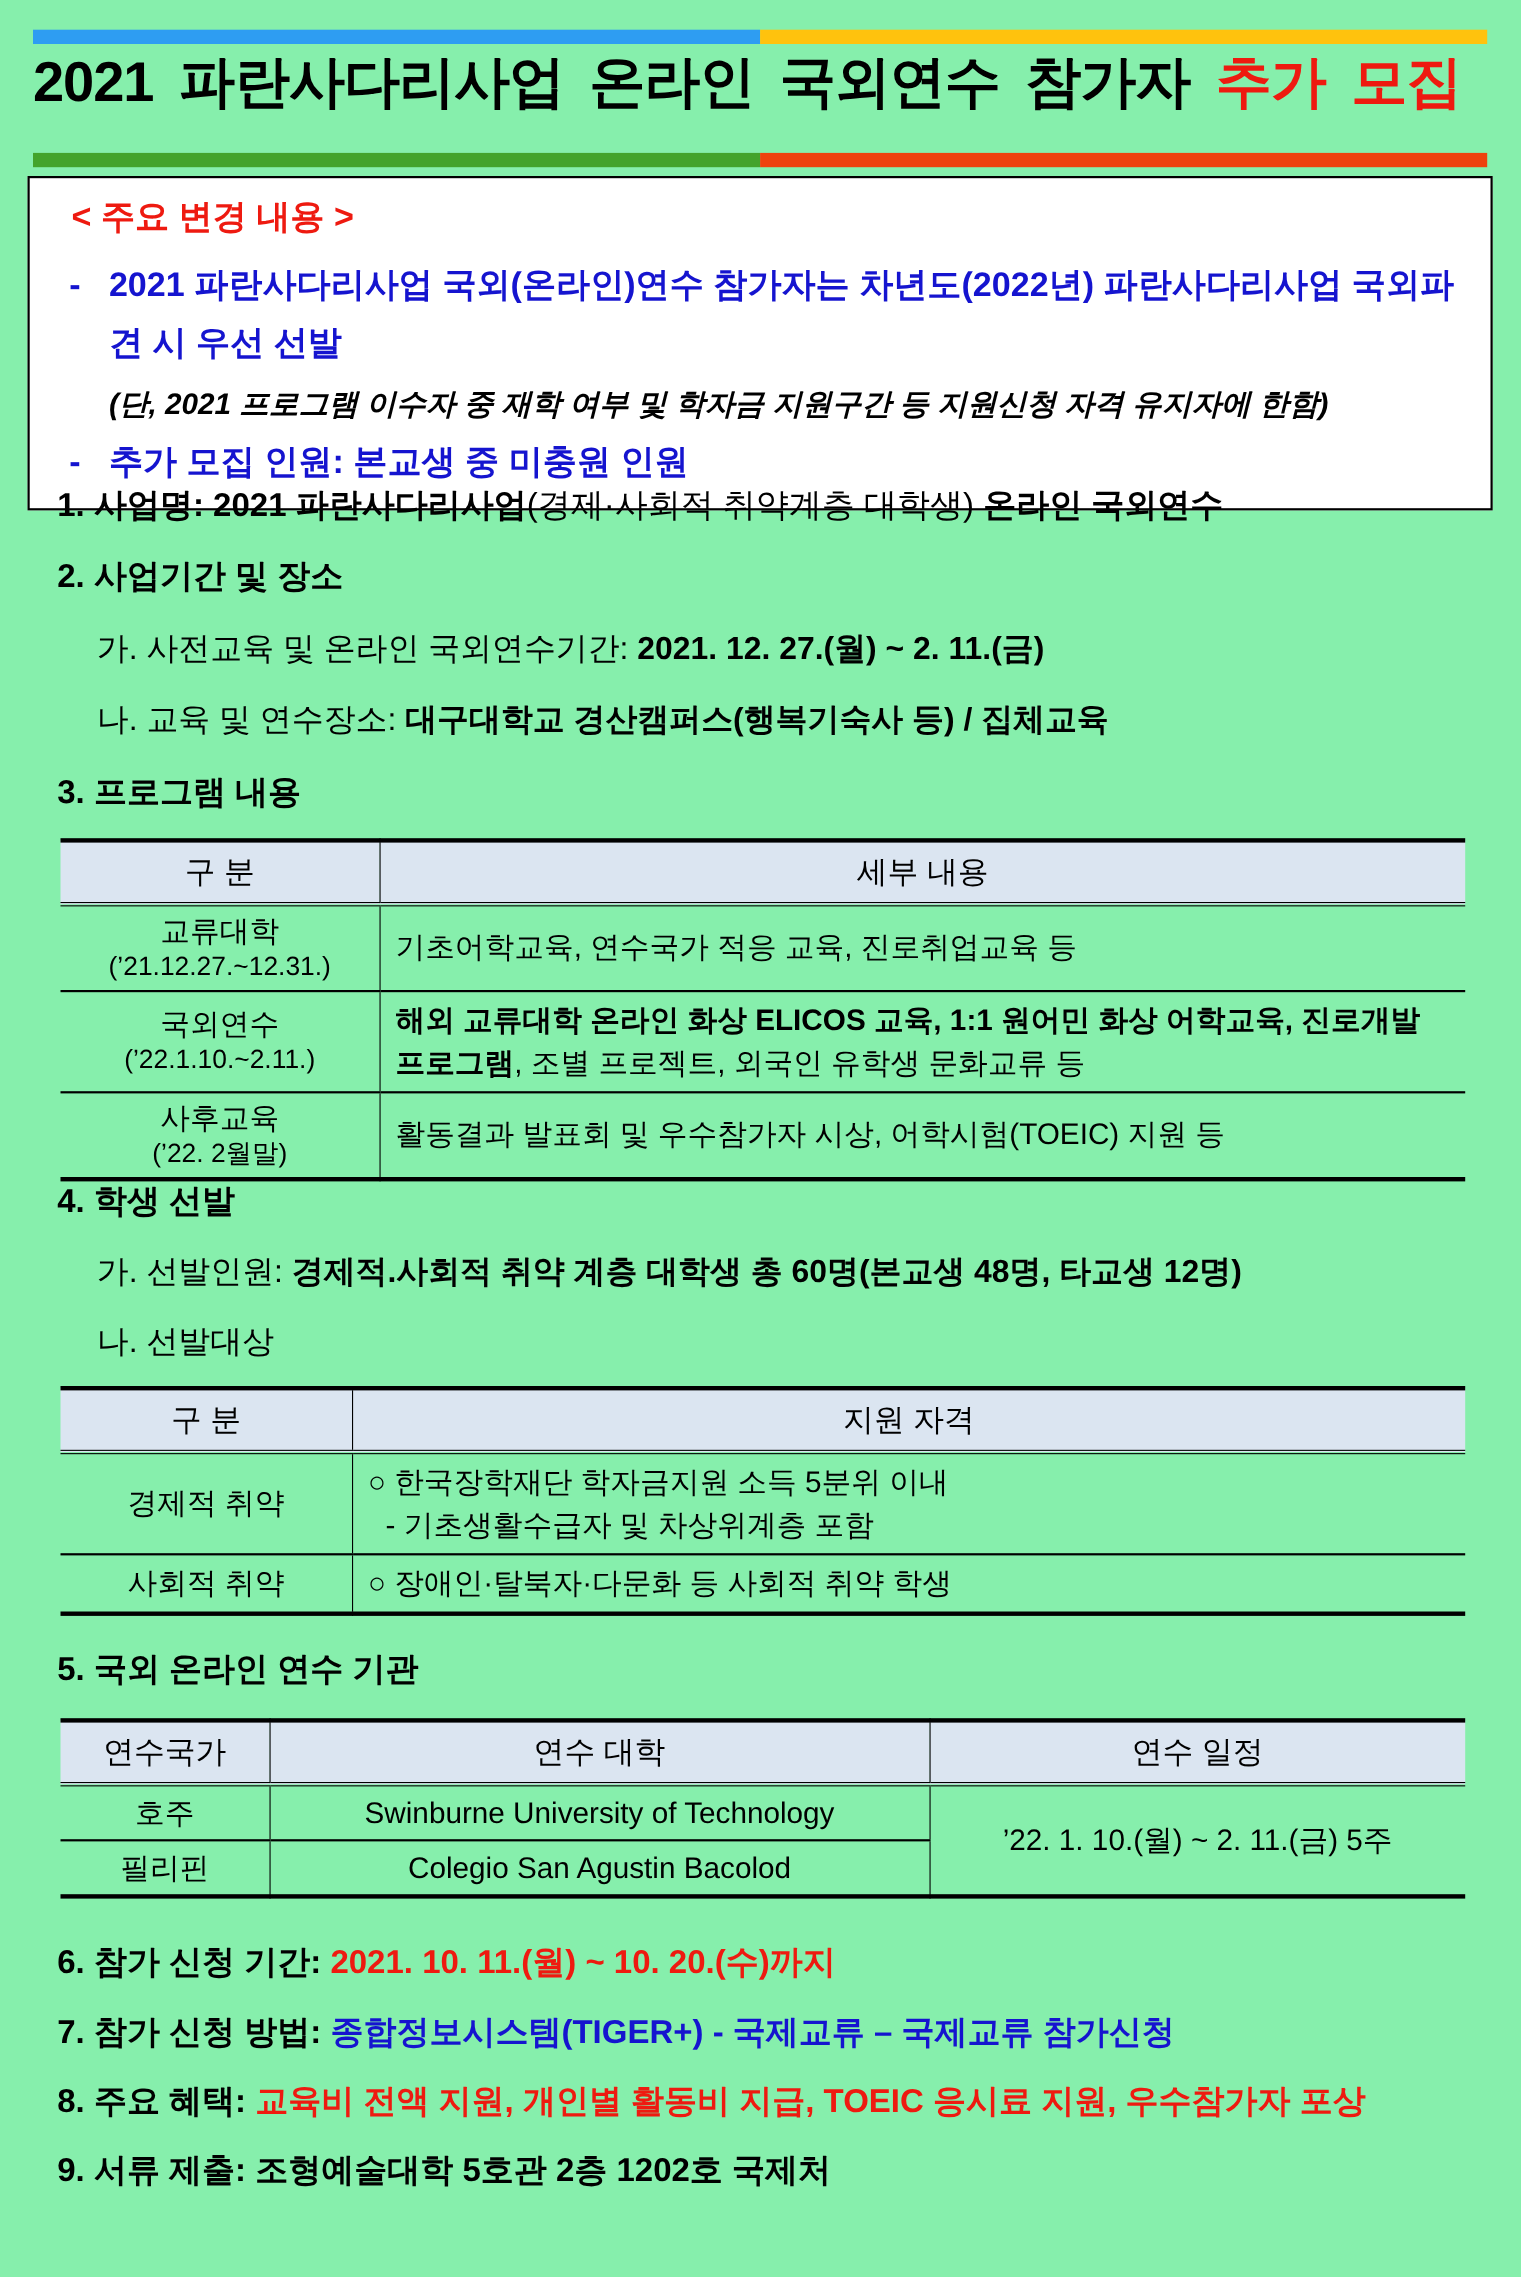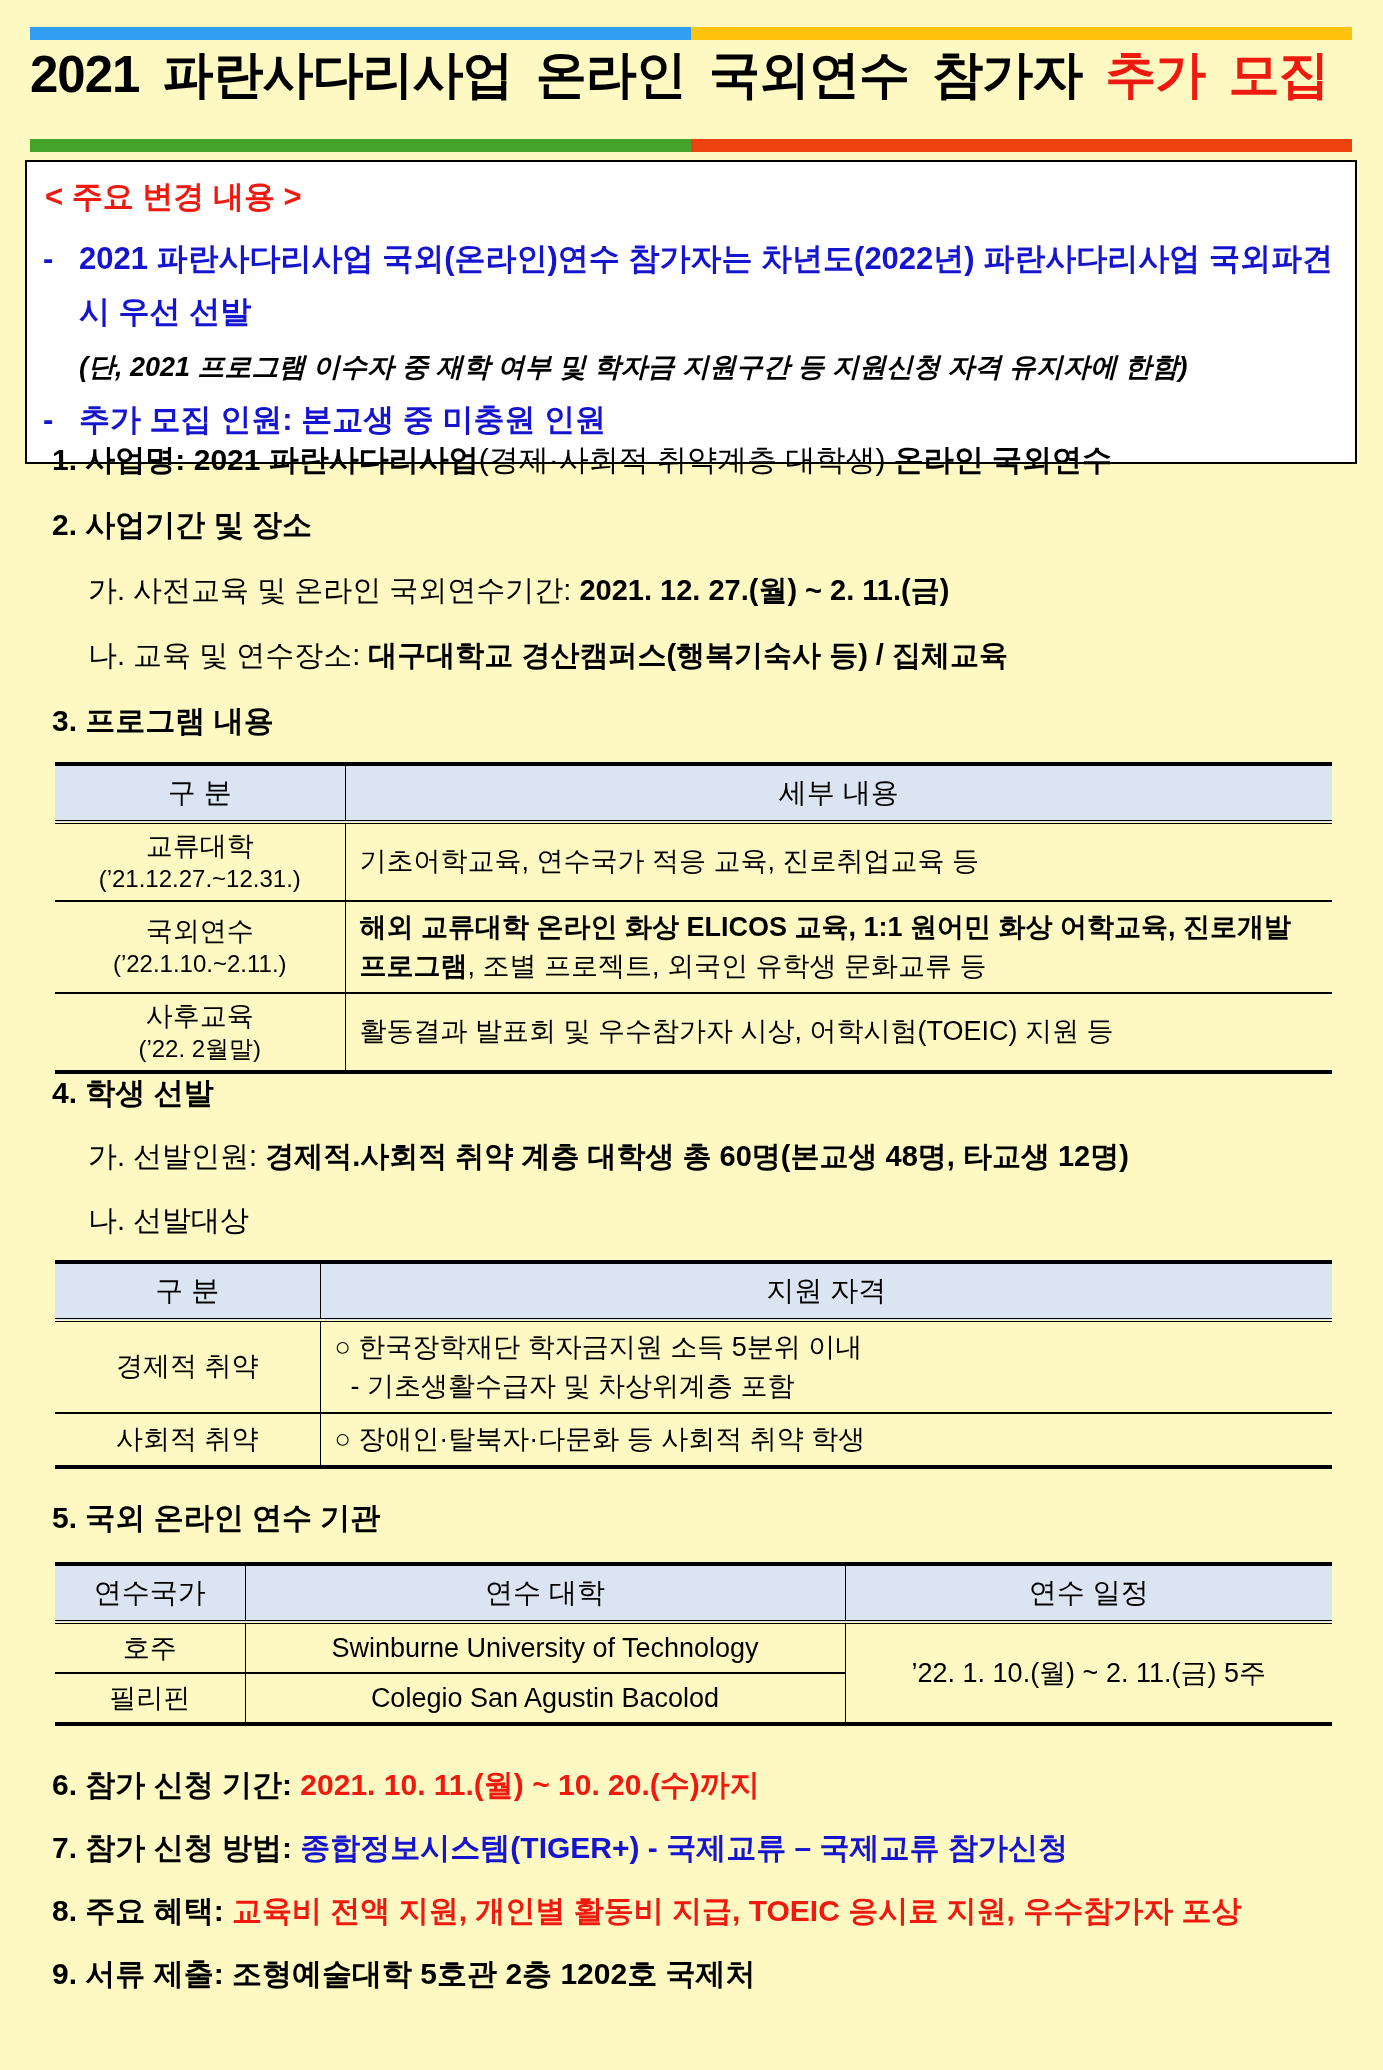--- a/index.html
+++ b/index.html
@@ -1,17 +1,17 @@
 <!DOCTYPE html>
 <html style="--bar-blue: #2E9DF2; --bar-yellow: #FFC20D; --bar-green: #43A32B; --bar-red: #EE420E; --accent-red: #EE1A10; --accent-blue: #1514CF; --table-header-bg: #DBE5F1;"><head>
 <meta charset="utf-8">
 <style>
   html,body{margin:0;padding:0;background:#888;}
   .page{
-    position:relative;width:1383px;height:2070px;background:#fef9c3;margin:0 auto;
+    position:relative;width:1383px;height:2070px;background:#86efac;margin:0 auto;
     font-family:"Liberation Sans","DejaVu Sans",sans-serif;color:#000;overflow:hidden;
   }
   
   .bar{position:absolute;left:30px;width:1322px;height:13px;display:flex;}
   .bar .half{flex:1 1 50%;height:100%;}
   .bar-top{top:27px;}
   .bar-top .h1{background:var(--bar-blue);}
   .bar-top .h2{background:var(--bar-yellow);}
   .bar-mid{top:139px;}
   .bar-mid .h1{background:var(--bar-green);}
@@ -19,21 +19,21 @@
   
   .doc-title{
     position:absolute;top:44px;left:30px;width:1322px;margin:0;
     font-size:51px;font-weight:800;letter-spacing:-1px;word-spacing:10px;
     white-space:nowrap;line-height:1.2;
   }
   .doc-title .red{color:var(--accent-red);}
   
   .change-box{
     position:absolute;top:160px;left:25px;box-sizing:border-box;width:1332px;
-    border:2px solid #000;padding:12px 16px 16px 16px;background:#fff;
+    border:2px solid #000;padding:12px 16px 16px 36px;background:#fff;
   }
   .box-heading{color:var(--accent-red);font-size:31px;font-weight:800;margin:2px 0 14px 2px;}
   .bullet{display:flex;align-items:flex-start;color:var(--accent-blue);font-weight:800;font-size:31px;line-height:1.72;}
   .bullet .dash{flex:0 0 36px;color:var(--accent-blue);}
   .bullet .btext{flex:1 1 auto;}
   .box-note{margin:8px 0 6px 36px;font-size:27px;font-weight:700;font-style:italic;line-height:1.5;}
   
   .sec{position:absolute;left:52px;width:1300px;font-size:30px;line-height:1.35;}
   .sub{position:absolute;left:88px;width:1270px;font-size:29px;line-height:1.35;}
   .b{font-weight:800;}

